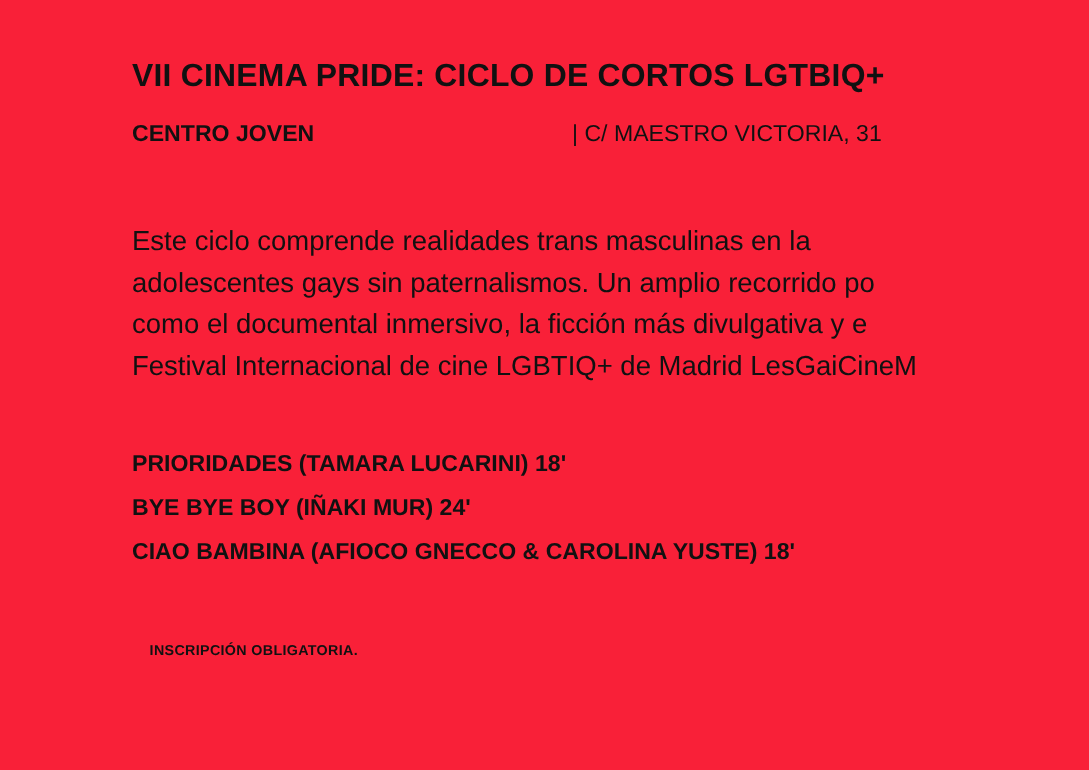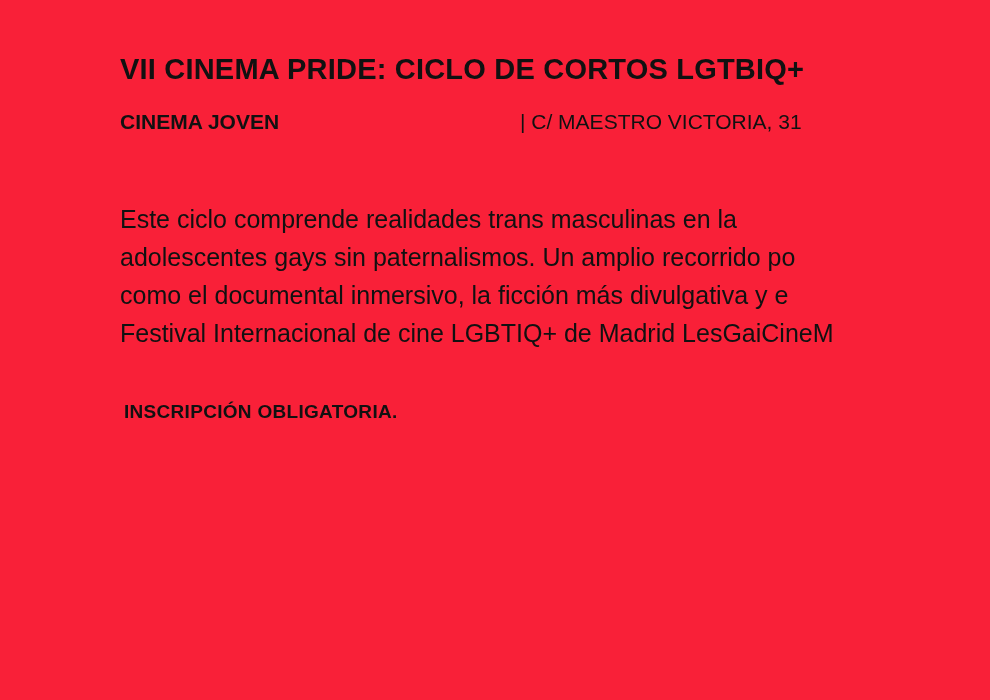--- a/index.html
+++ b/index.html
@@ -65,42 +65,47 @@
     list-style: none;
     padding-top: 50px;
   }
   .films li {
     font-size: 21px;
     font-weight: bold;
     line-height: 1.9;
     white-space: nowrap;
   }
   .notice {
-    margin: 4px;
+    margin: 16px;
     padding-top: 45px;
-    font-size: 19px;
+    font-size: 13px;
     font-weight: bold;
     letter-spacing: 0.3px;
     white-space: nowrap;
   }
 </style>
 </head>
 <body>
 
 <div class="poster">
 
   <h1 class="title">VII CINEMA PRIDE: CICLO DE CORTOS LGTBIQ+</h1>
 
   <div class="venue-row">
-    <span class="venue-name">CINEMA JOVEN</span><span class="venue-address">| C/ MAESTRO VICTORIA, 31</span>
+    <span class="venue-name">CENTRO JOVEN</span><span class="venue-address">| C/ MAESTRO VICTORIA, 31</span>
   </div>
 
   <div class="description">
     <p>Este ciclo comprende realidades trans masculinas en la</p>
     <p>adolescentes gays sin paternalismos. Un amplio recorrido po</p>
     <p>como el documental inmersivo, la ficción más divulgativa y e</p>
     <p>Festival Internacional de cine LGBTIQ+ de Madrid LesGaiCineM</p>
   </div>
 
+  <ul class="films">
+    <li>PRIORIDADES (TAMARA LUCARINI) 18'</li>
+    <li>BYE BYE BOY (IÑAKI MUR) 24'</li>
+    <li>CIAO BAMBINA (AFIOCO GNECCO &amp; CAROLINA YUSTE) 18'</li>
+  </ul>
 
   <p class="notice">INSCRIPCIÓN OBLIGATORIA.</p>
 
 </div>
 
 </body></html>

